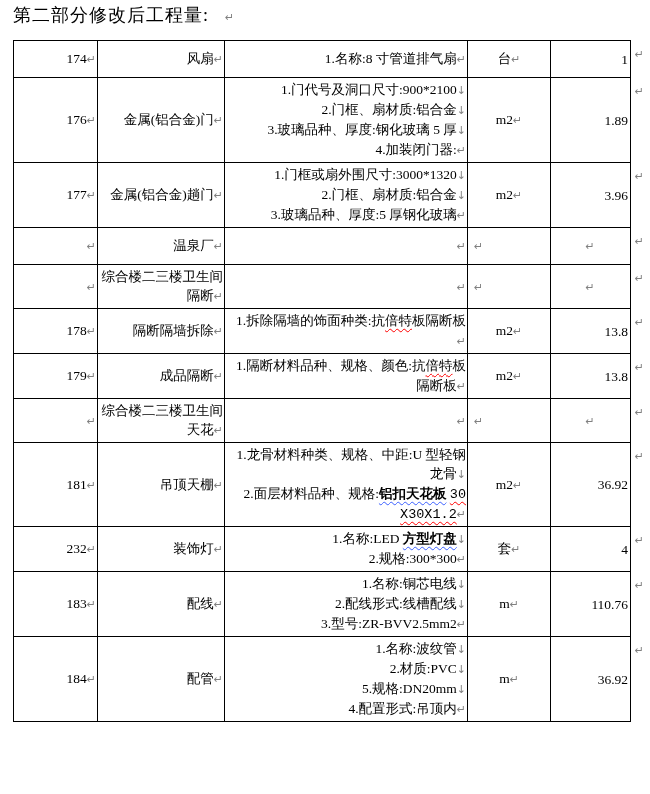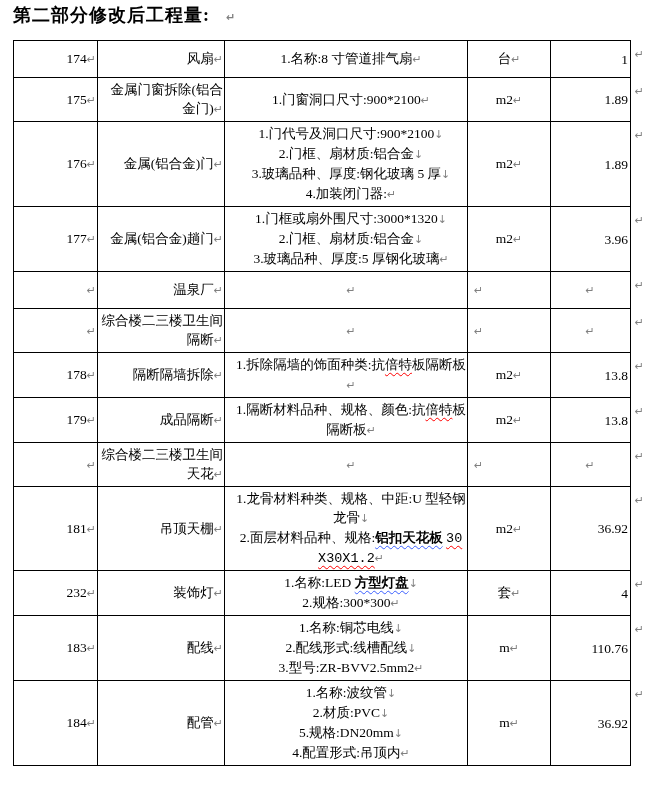--- a/index.html
+++ b/index.html
@@ -13,41 +13,41 @@
   *{box-sizing:content-box;}
   html,body{margin:0;padding:0;background:var(--bg);}
   body{
     width:650px;height:794px;overflow:hidden;
     font-family:"Liberation Serif","DejaVu Serif",serif;
     color:var(--text);
   }
   .page{position:relative;width:650px;height:794px;}
   .doc-title{
     position:absolute;left:13px;top:3px;
-    font-size:18px;font-weight:bold;letter-spacing:1px;
+    font-size:18px;font-weight:normal;letter-spacing:1px;
     white-space:nowrap;
   }
   .doc-title .mark{margin-left:16px;}
   table.qty-table{
     position:absolute;left:13px;top:40px;
     border-collapse:collapse;table-layout:fixed;
     width:617px;
   }
   td{
     border:1px solid var(--border);
     vertical-align:middle;
     font-size:13.5px;line-height:19px;
     padding:2px 1px;
     height:32px;
     word-break:break-all;
     overflow:hidden;
   }
   .c-no{text-align:right;}
   .c-name{text-align:right;padding-left:3px;padding-right:1px;}
-  .c-desc{text-align:center;padding-left:11px;padding-right:1px;}
+  .c-desc{text-align:right;padding-left:11px;padding-right:1px;}
   .c-unit{text-align:center;}
   .c-unit.empty{text-align:left;padding-left:6px;}
   .c-qty{text-align:right;padding-right:2px;position:relative;overflow:visible;}
   .c-qty.empty{text-align:center;}
   .dline{min-height:19px;}
   .mark{
     color:var(--mark);
     font-size:11px;
     font-family:"DejaVu Sans",sans-serif;
   }
@@ -87,29 +87,20 @@
         <tr>
           <td class="c-no"><span>174</span><span class="mark">↵</span></td>
           <td class="c-name"><span>风扇</span><span class="mark">↵</span></td>
           <td class="c-desc">
             <div class="dline"><span>1.名称:8 寸管道排气扇</span><span class="mark">↵</span></div>
           </td>
           <td class="c-unit"><span>台</span><span class="mark">↵</span></td>
           <td class="c-qty"><span>1</span><span class="mark rowend">↵</span></td>
         </tr>
         <tr>
-          <td class="c-no"><span>175</span><span class="mark">↵</span></td>
-          <td class="c-name"><span>金属门窗拆除(铝合金门)</span><span class="mark">↵</span></td>
-          <td class="c-desc">
-            <div class="dline"><span>1.门窗洞口尺寸:900*2100</span><span class="mark">↵</span></div>
-          </td>
-          <td class="c-unit"><span>m2</span><span class="mark">↵</span></td>
-          <td class="c-qty"><span>1.89</span><span class="mark rowend">↵</span></td>
-        </tr>
-        <tr>
           <td class="c-no"><span>176</span><span class="mark">↵</span></td>
           <td class="c-name"><span>金属(铝合金)门</span><span class="mark">↵</span></td>
           <td class="c-desc">
             <div class="dline"><span>1.门代号及洞口尺寸:900*2100</span><span class="mark">↓</span></div>
             <div class="dline"><span>2.门框、扇材质:铝合金</span><span class="mark">↓</span></div>
             <div class="dline"><span>3.玻璃品种、厚度:钢化玻璃 5 厚</span><span class="mark">↓</span></div>
             <div class="dline"><span>4.加装闭门器:</span><span class="mark">↵</span></div>
           </td>
           <td class="c-unit"><span>m2</span><span class="mark">↵</span></td>
           <td class="c-qty"><span>1.89</span><span class="mark rowend">↵</span></td>

